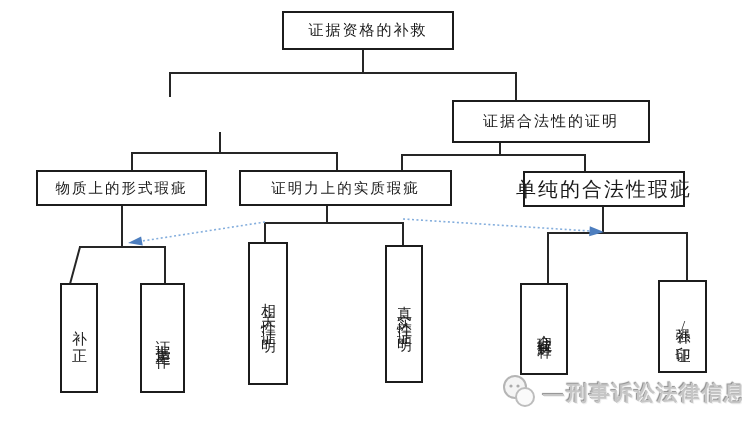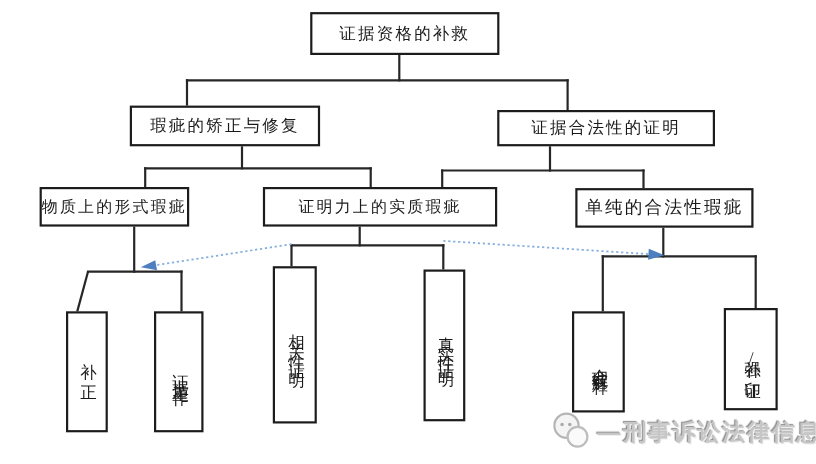--- a/index.html
+++ b/index.html
@@ -22,24 +22,24 @@
   .hnode{font-size:15px;letter-spacing:2px;white-space:nowrap;}
   .vnode span{
     writing-mode:vertical-rl;
     text-orientation:upright;
     font-size:15px;
     color:#1a1a1a;
   }
   
   .n-root {left:282px;top:11px;width:172px;height:39px;}
   .n-l2a  {left:118px;top:96px;width:173px;height:37px;}
-  .n-l2b  {left:452px;top:100px;width:198px;height:33px;}
-  .n-l3a  {left:36px;top:170px;width:136px;height:36px;font-size:14.5px;}
+  .n-l2b  {left:452px;top:100px;width:198px;height:43px;}
+  .n-l3a  {left:36px;top:170px;width:171px;height:36px;font-size:14.5px;}
   .n-l3b  {left:239px;top:170px;width:213px;height:36px;font-size:14.5px;}
-  .n-l3c  {left:523px;top:171px;width:162px;height:36px;font-size:16px;}
+  .n-l3c  {left:523px;top:171px;width:162px;height:36px;font-size:20px;}
   .n-v1   {left:60px;top:283px;width:38px;height:110px;}
   .n-v2   {left:140px;top:283px;width:45px;height:110px;}
   .n-v3   {left:248px;top:242px;width:40px;height:143px;}
   .n-v4   {left:385px;top:245px;width:38px;height:138px;}
   .n-v5   {left:520px;top:283px;width:48px;height:92px;}
   .n-v6   {left:658px;top:280px;width:49px;height:93px;}
   .n-v1 span{letter-spacing:20px;}
   .n-v2 span{letter-spacing:5px;}
   .n-v3 span{letter-spacing:9px;}
   .n-v4 span{letter-spacing:8px;}
@@ -104,21 +104,20 @@
       <polygon points="128,243 141.1,236.5 142.8,245.6" fill="#4d7ebf" stroke="none"></polygon>
     </g>
     <g>
       <line x1="403" y1="219" x2="590" y2="231" stroke="#84aedd" stroke-width="1.6" stroke-dasharray="2,2.5"></line>
       <polygon points="604,232 589.8,226.2 589.2,236.2" fill="#4d7ebf" stroke="none"></polygon>
     </g>
   </svg>
 
   <div class="node hnode n-root">证据资格的补救</div>
 
-  <div class="node hnode n-l2a">瑕疵的矫正与修复</div>
   <div class="node hnode n-l2b">证据合法性的证明</div>
 
   <div class="node hnode n-l3a">物质上的形式瑕疵</div>
   <div class="node hnode n-l3b">证明力上的实质瑕疵</div>
   <div class="node hnode n-l3c">单纯的合法性瑕疵</div>
 
   <div class="node vnode n-v1">
     <span>补正</span>
   </div>
   <div class="node vnode n-v2">

